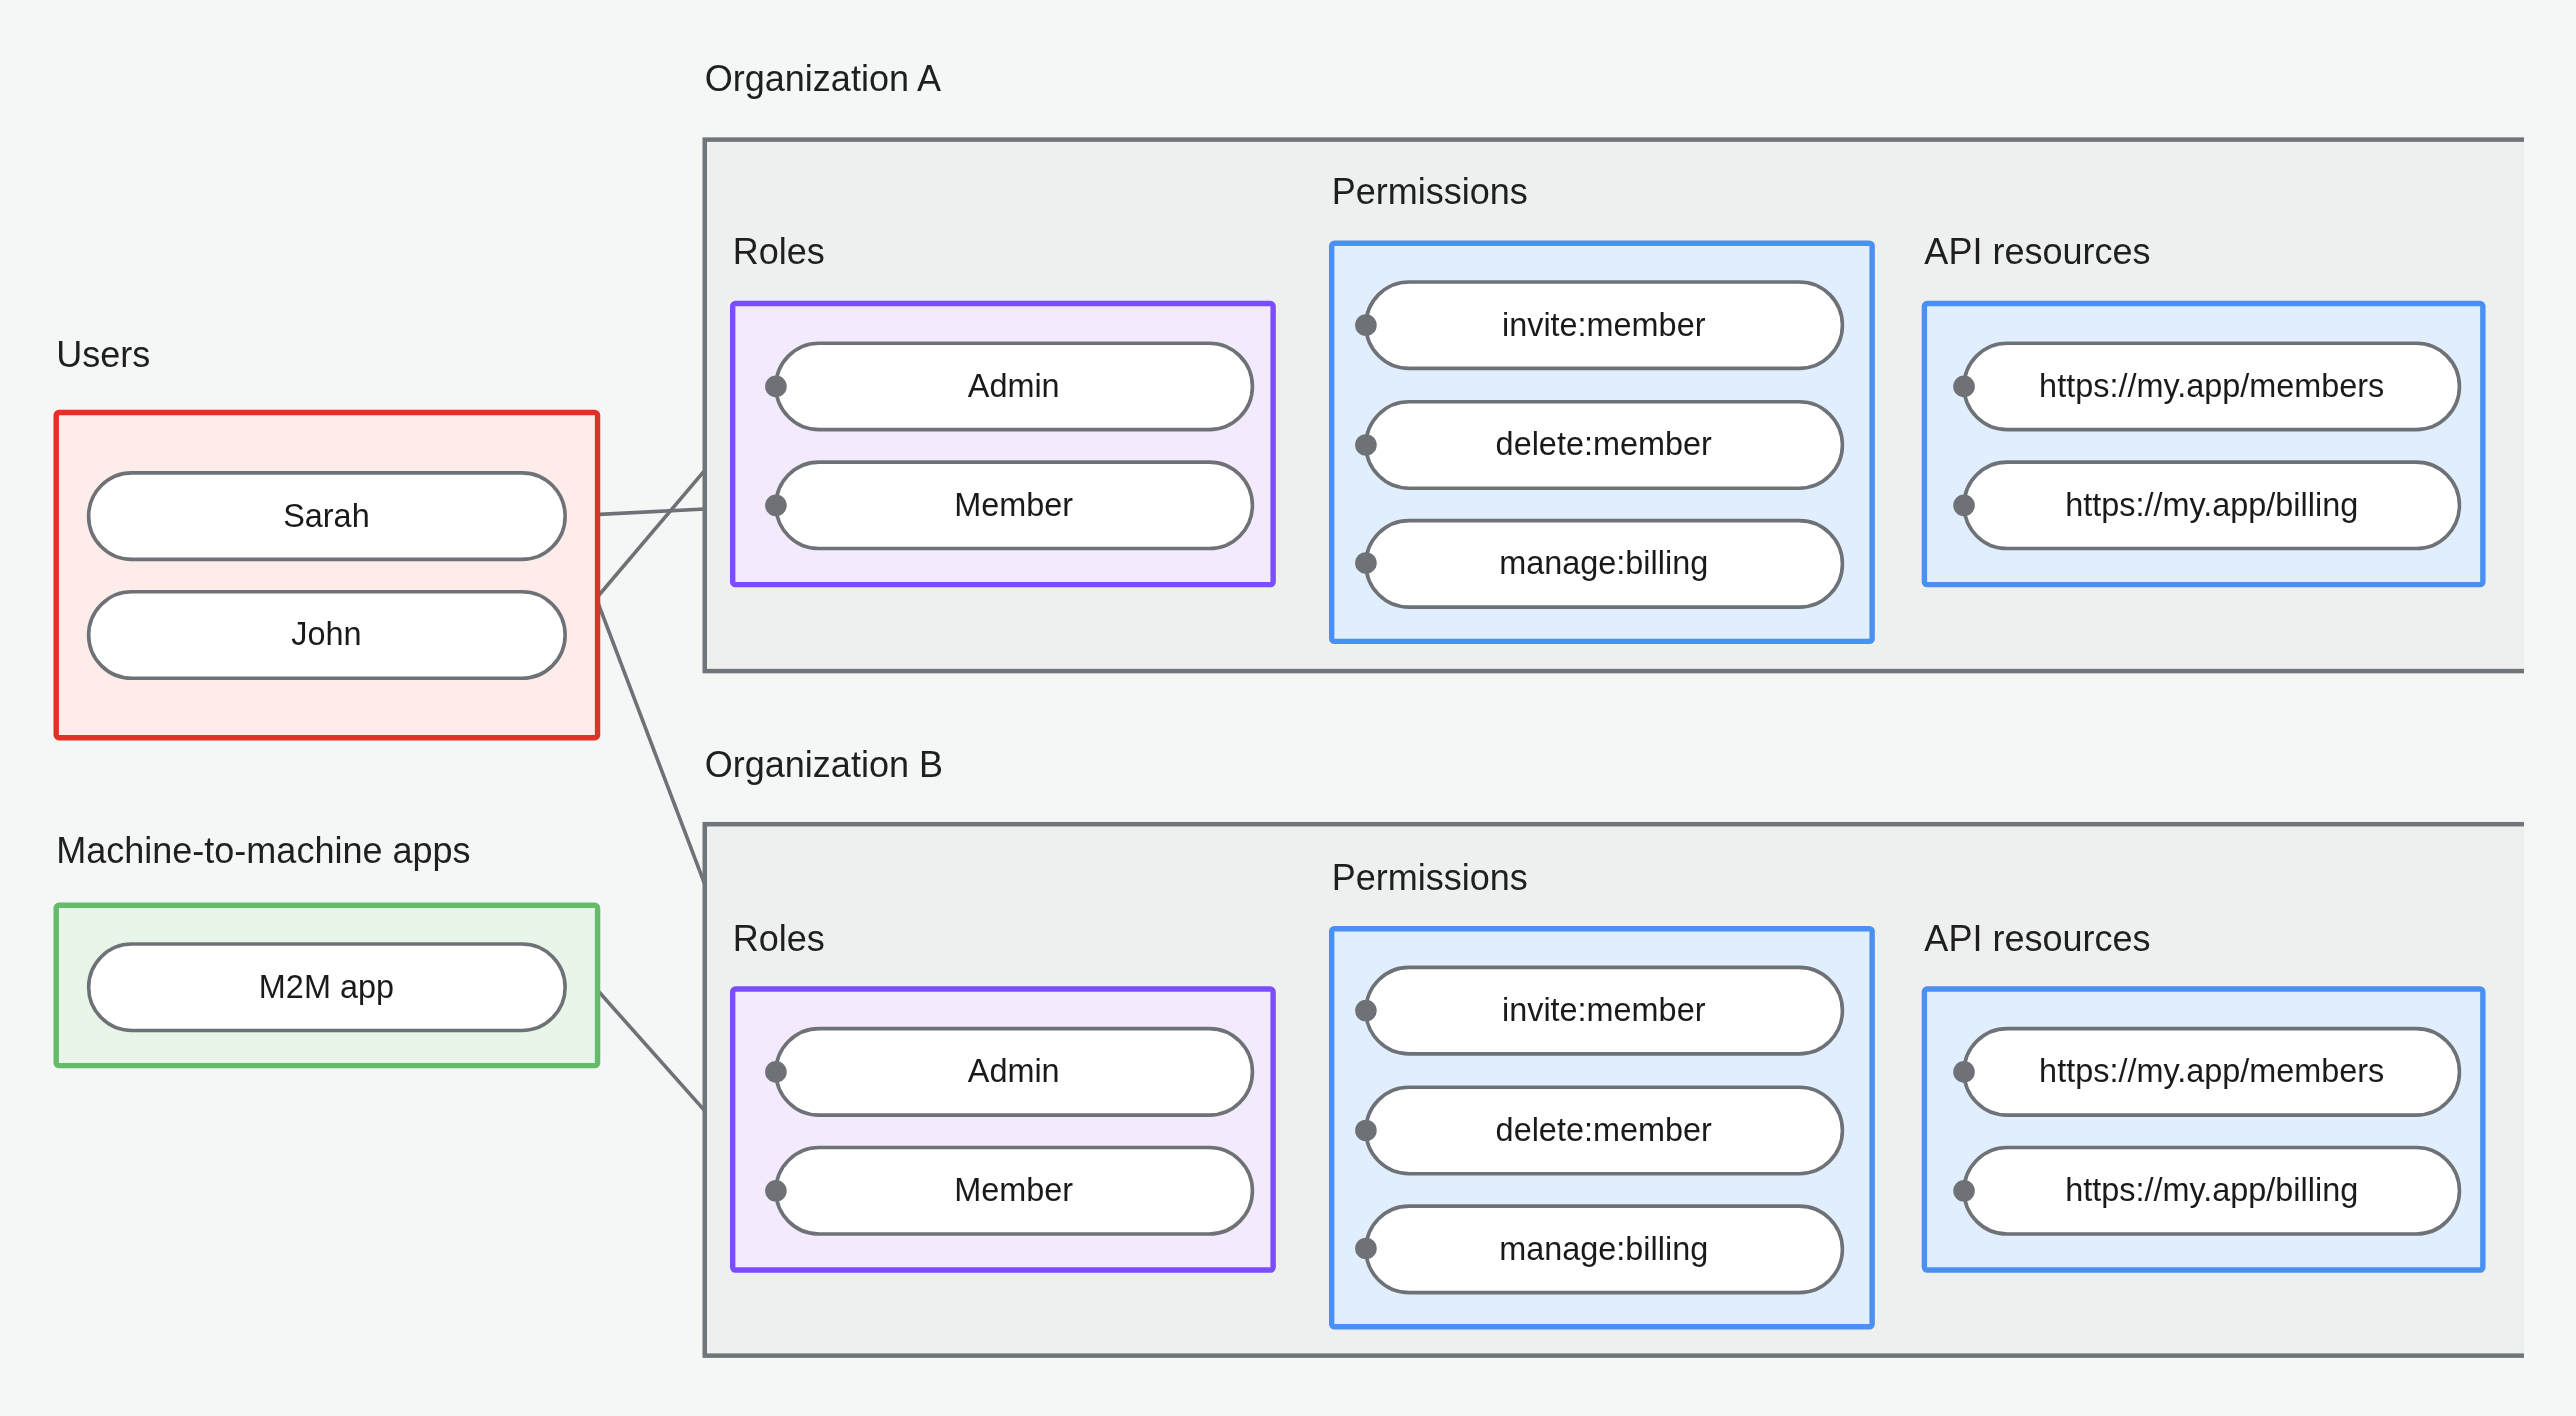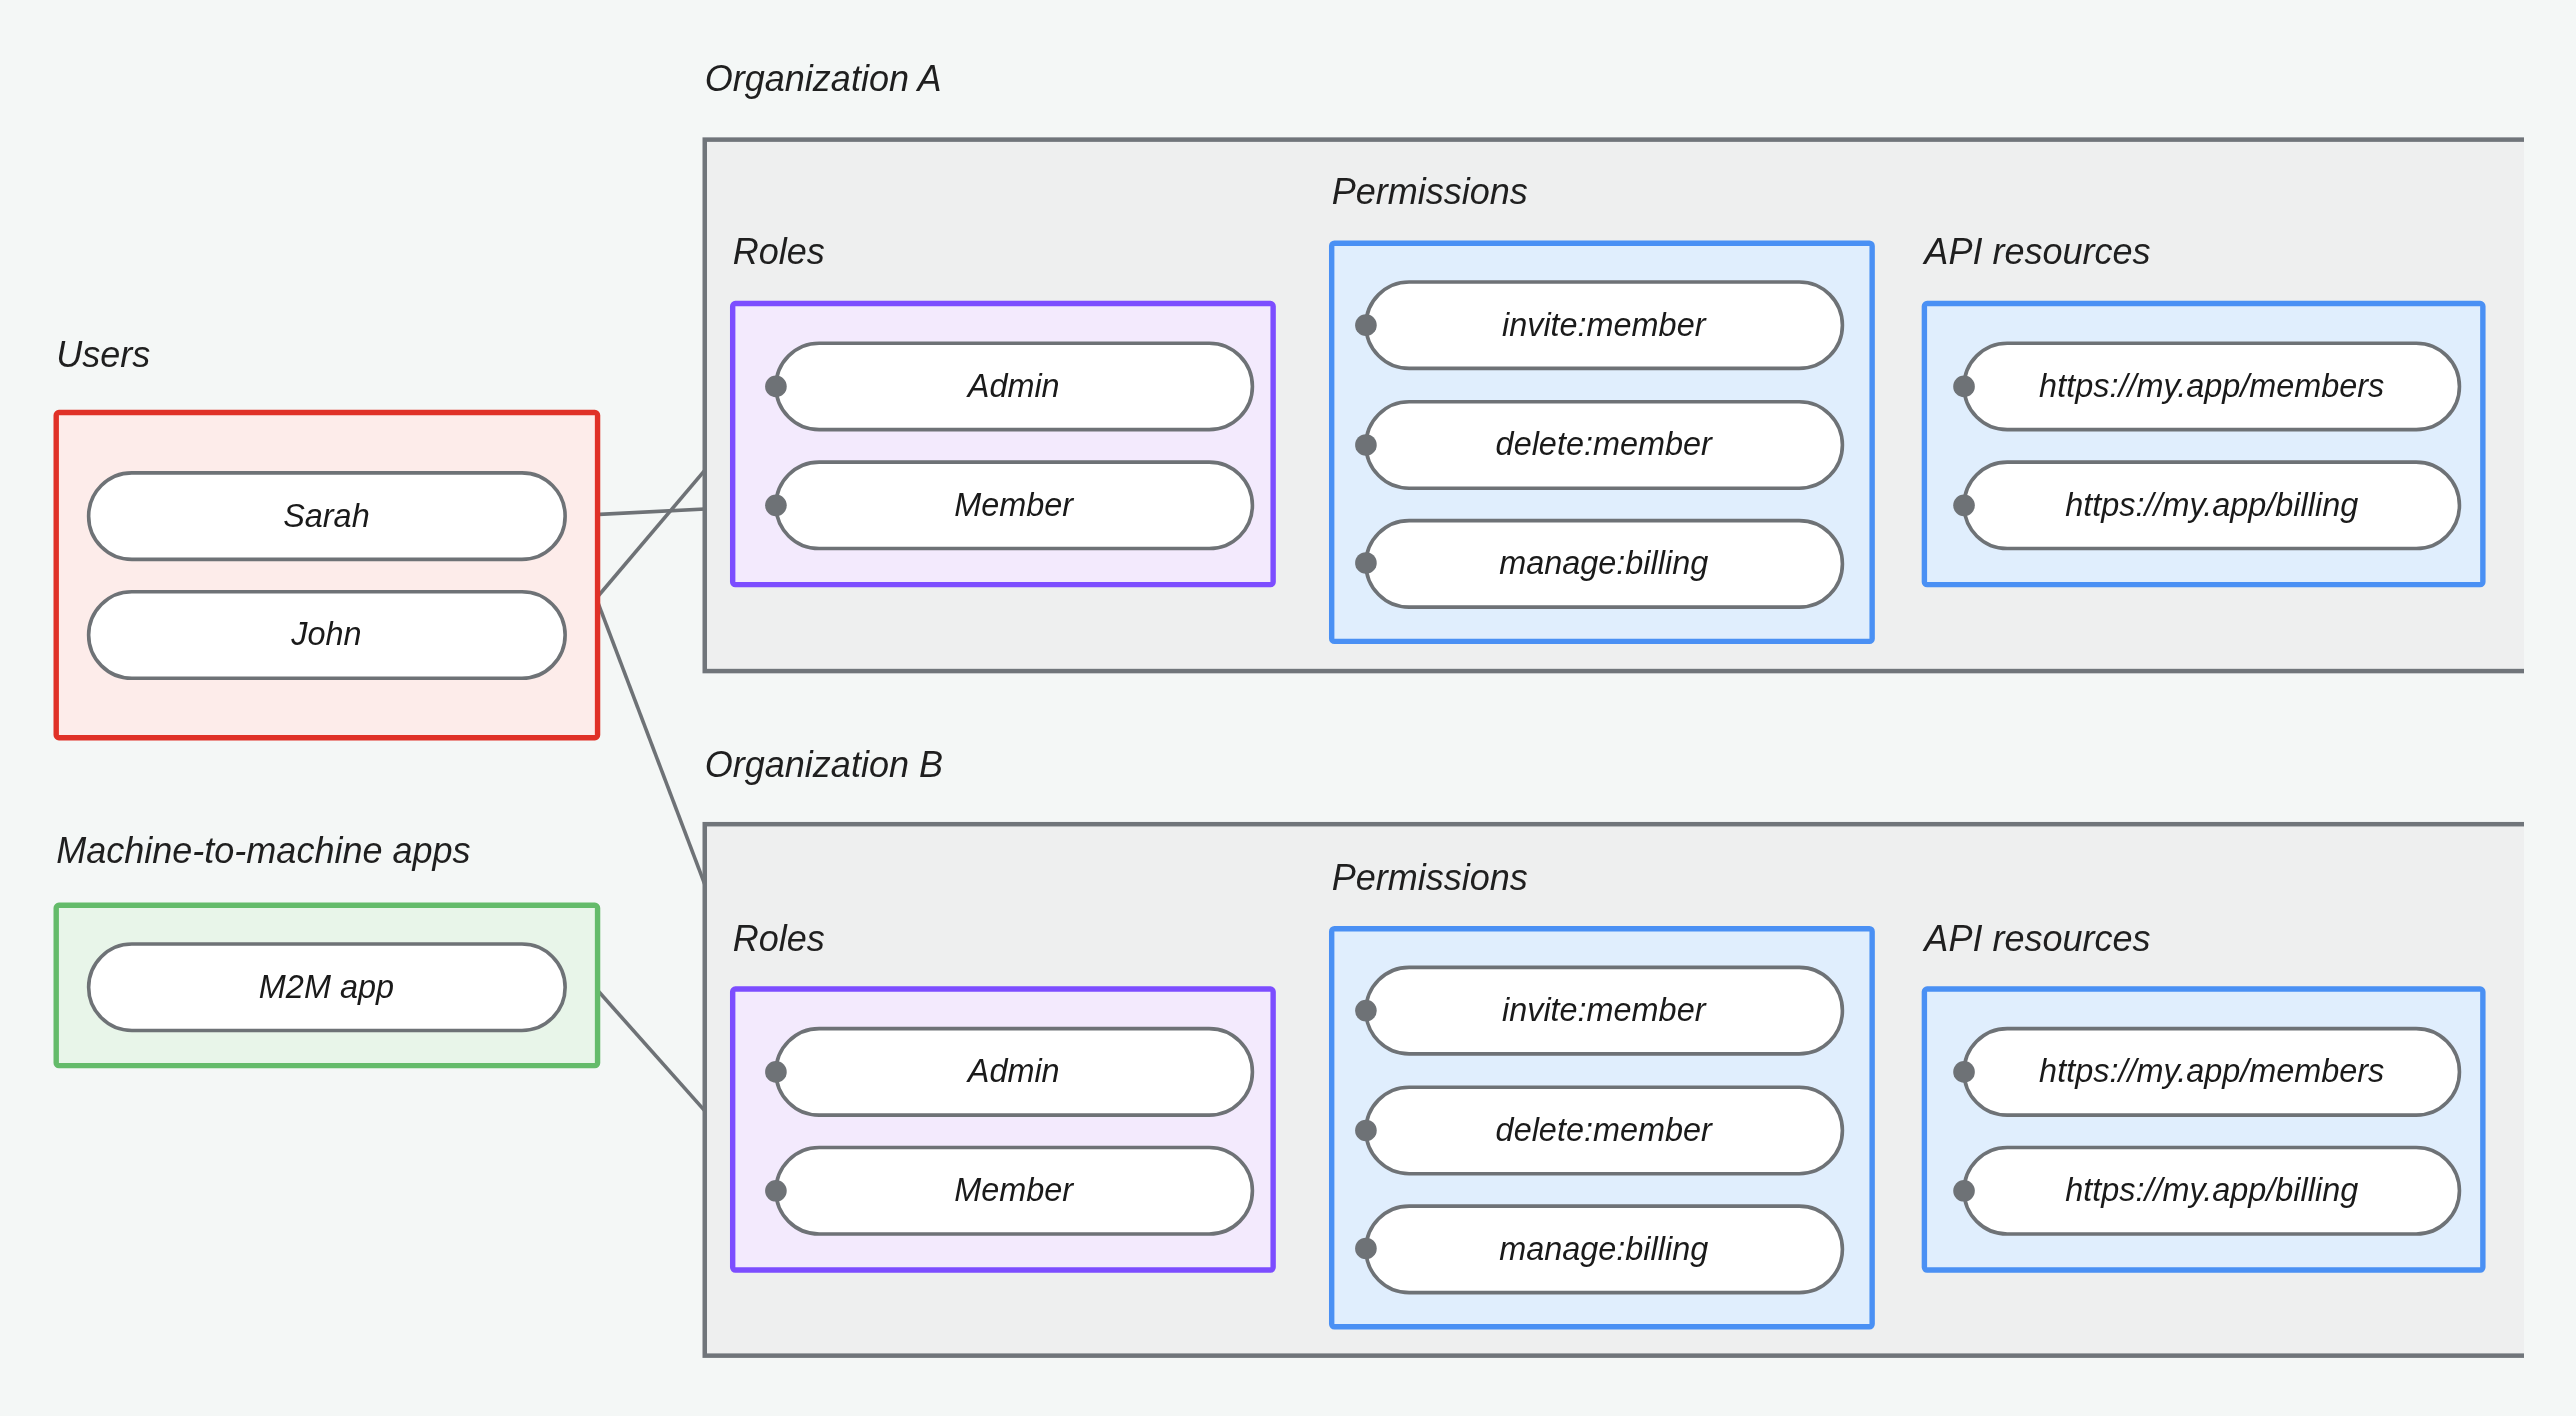--- a/index.html
+++ b/index.html
@@ -10,21 +10,20 @@
   body {
     font-family: "Liberation Sans", sans-serif;
     -webkit-font-smoothing: antialiased;
   }
   #stage {
     position: relative;
     width: 2524px;
     height: 1416px;
     background: #f4f7f6;
     overflow: hidden;
-    font-style: italic;
   }
   svg#diagram {
     position: absolute;
     inset: 0;
     width: 2576px;
     height: 1416px;
     display: block;
   }
   .grp-title {
     font-size: 40px;

